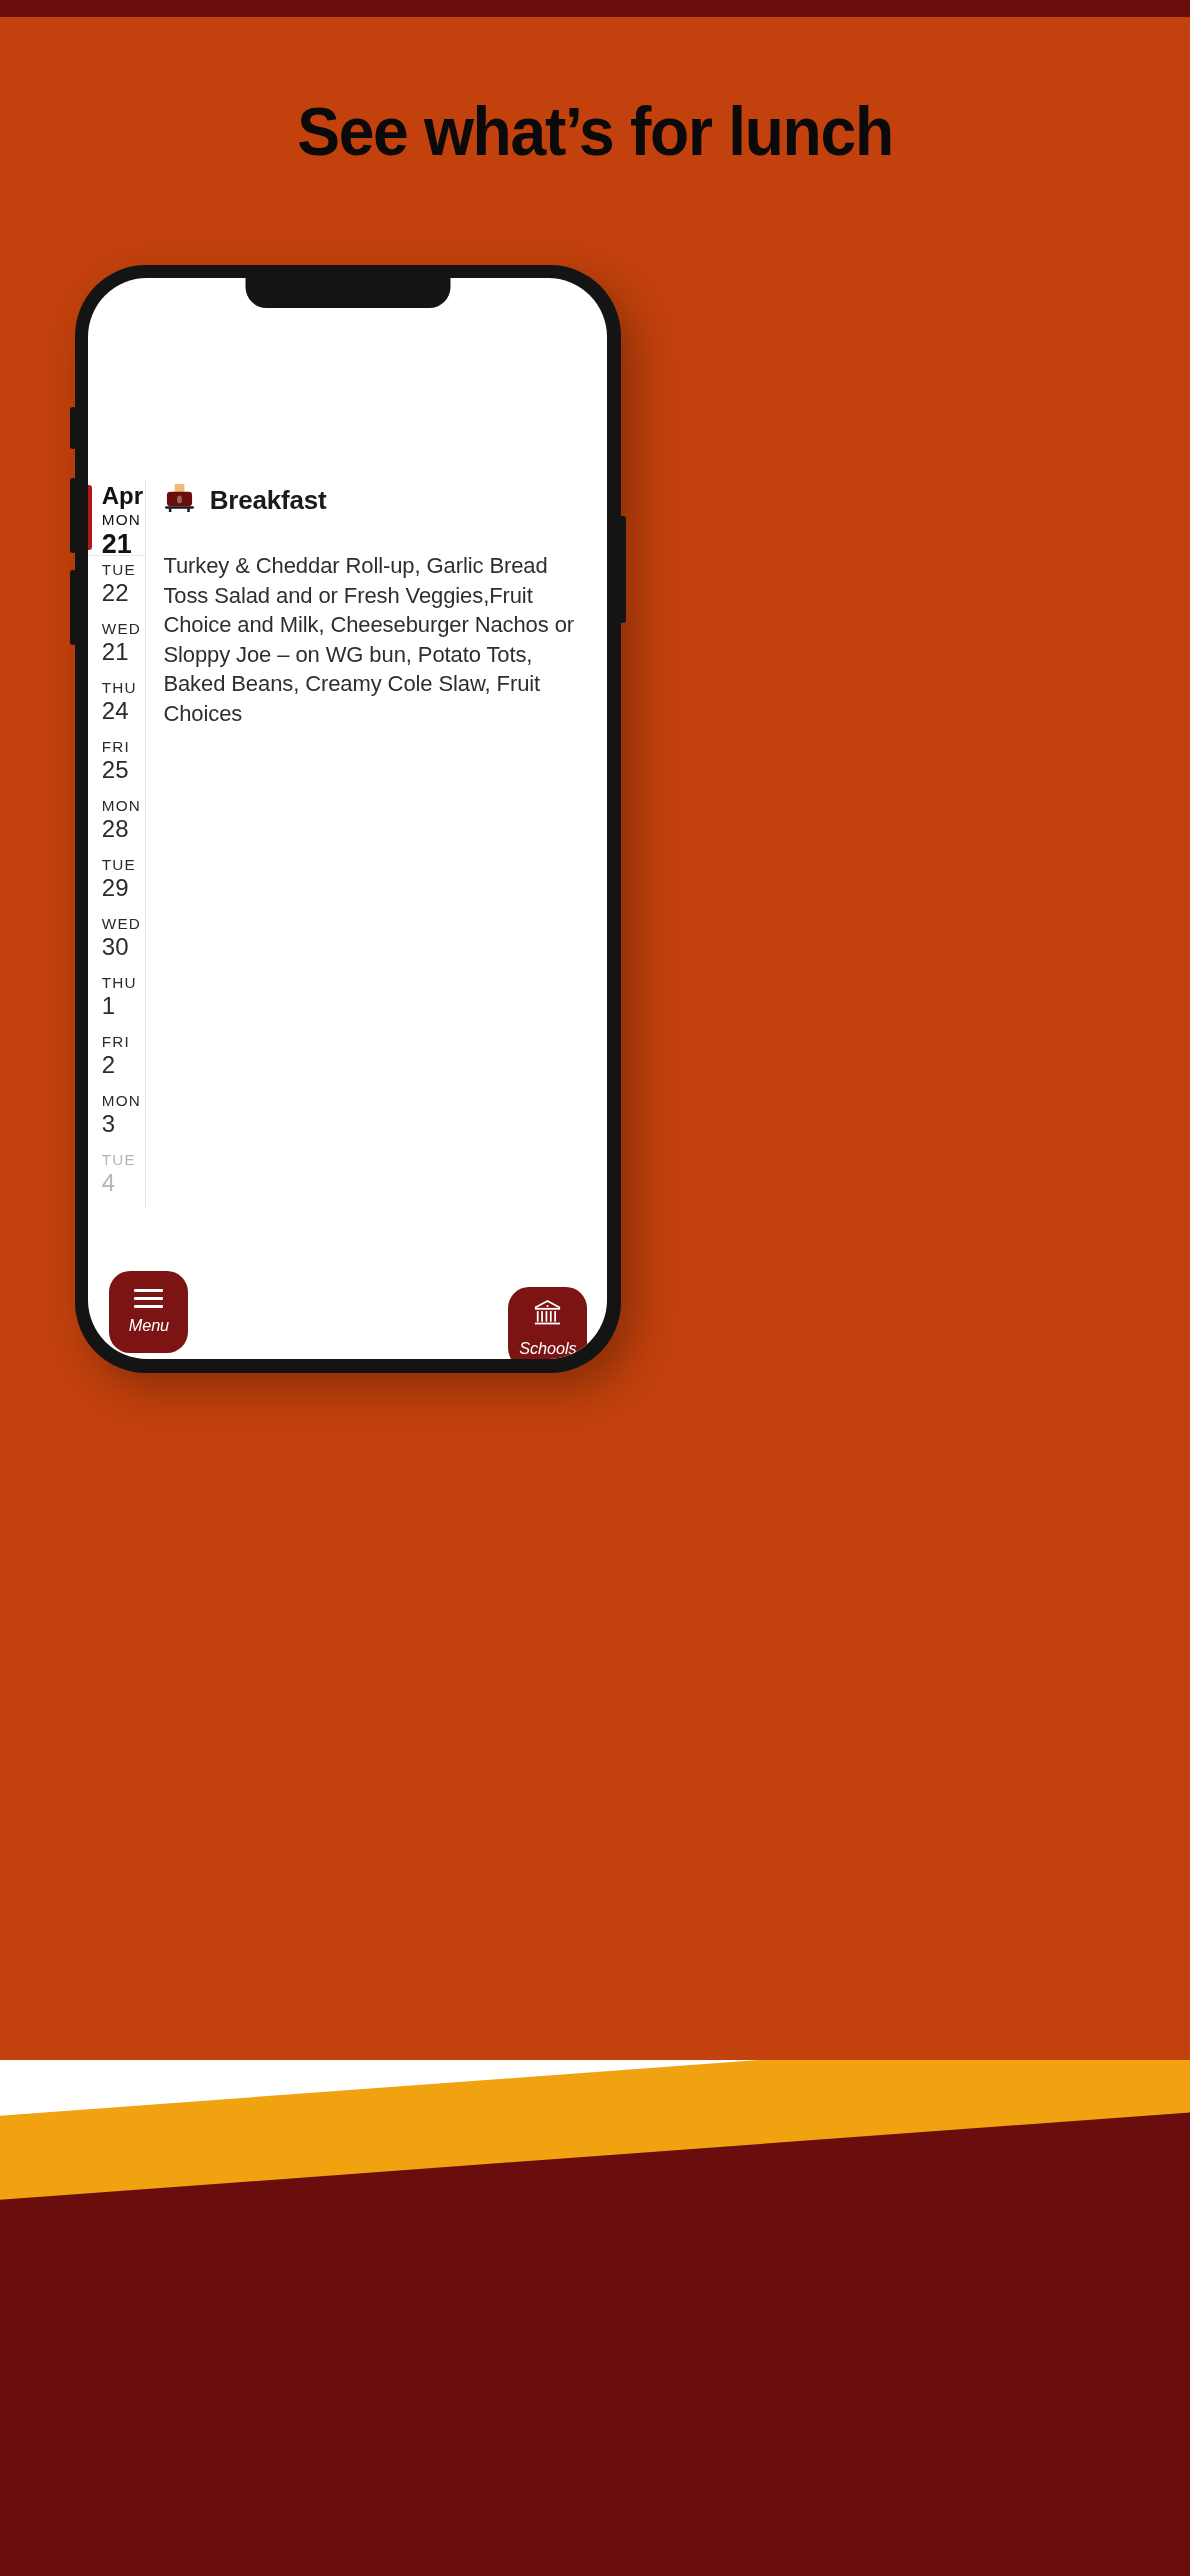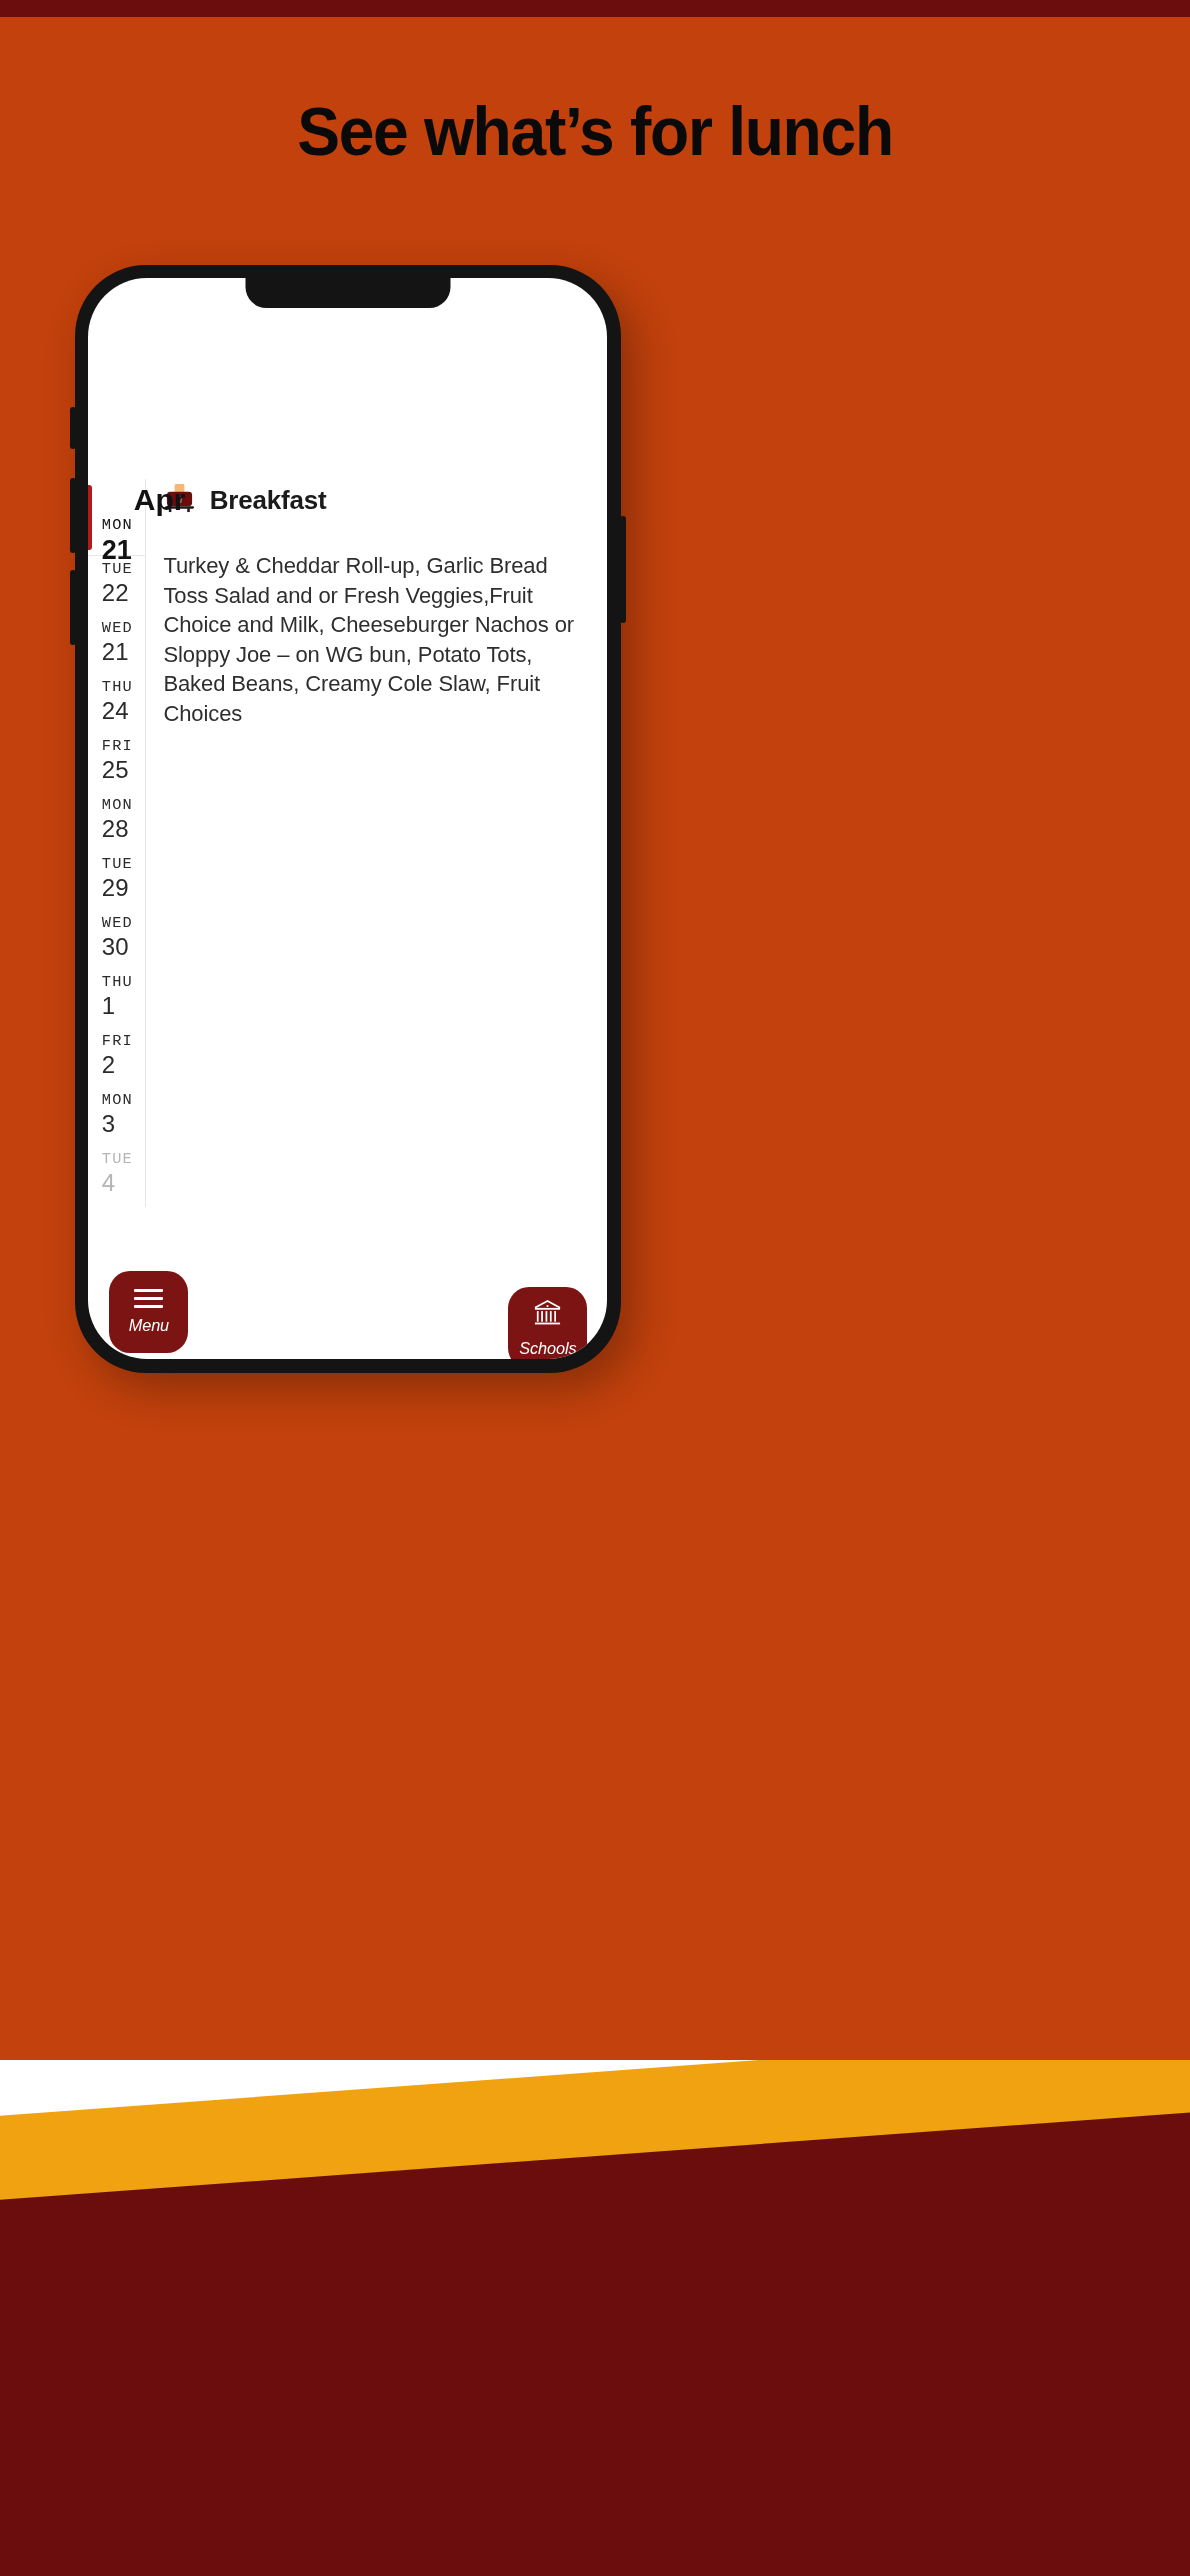--- a/index.html
+++ b/index.html
@@ -161,32 +161,30 @@
     position:relative;
     height:59px;
     padding-left:13.4px;
     padding-top:3.8px;
   }
   .date-item .dow {
     font-size:15.3px;
     letter-spacing:1.2px;
     color:#2b2b2b;
     line-height:1.25;
-    font-family:Liberation Mono, monospace;
   }
   .date-item .dnum {
     font-size:24px;
     color:#2b2b2b;
     line-height:1.15;
     font-weight:400;
   }
   .date-item.is-selected .mon {
-    font-size:30px; font-weight:700; color:#121212;
+    font-size:24px; font-weight:700; color:#121212;
     line-height:1.1;
-    margin-left:32px;
   }
   .date-item.is-selected .dow {
     font-size:15.3px; color:#121212; font-weight:400;
   }
   .date-item.is-selected .dnum {
     font-size:27px; font-weight:700; color:#121212;
   }
   .date-item.is-selected {
     height:77px;
     border-bottom:1px solid #e6e6e6;

